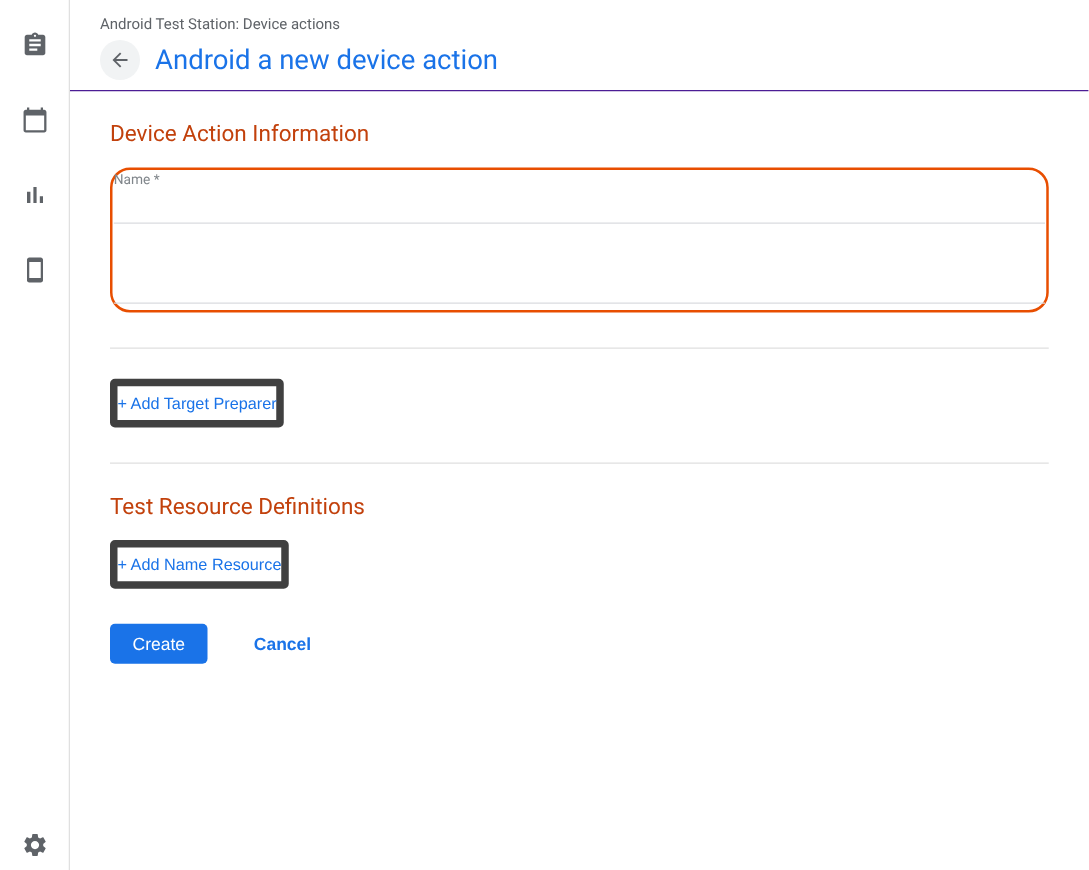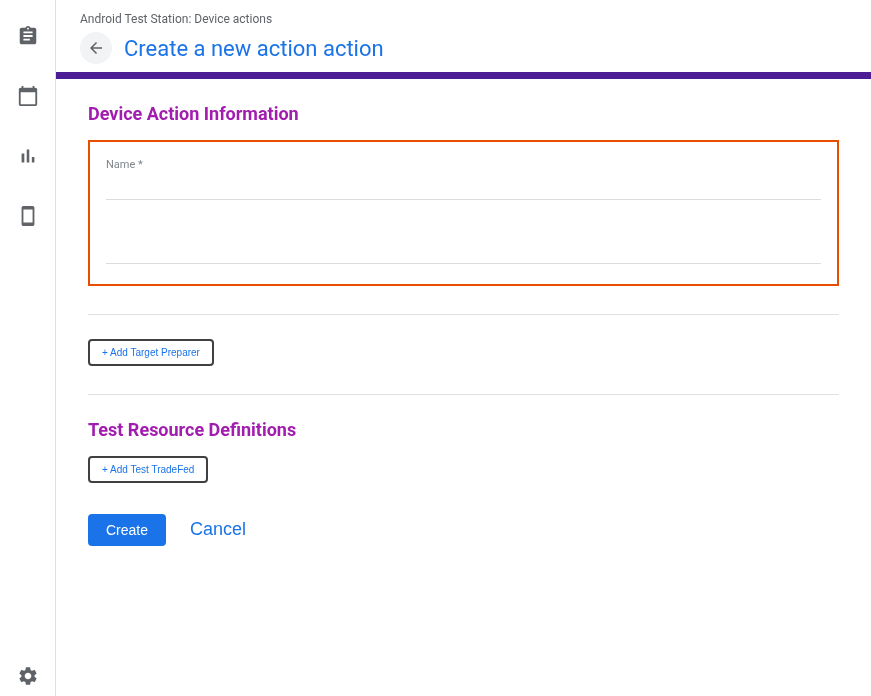--- a/index.html
+++ b/index.html
@@ -43,21 +43,21 @@
       flex: 1;
       overflow-y: auto;
       padding: 0;
       display: flex;
       flex-direction: column;
     }
 
     
     .header {
       padding: 12px 32px 8px 24px;
-      border-bottom: 7px solid #4c1d95;
+      border-bottom: 1px solid #4c1d95;
     }
     .breadcrumb {
       font-size: 12px;
       color: #5f6368;
       margin-bottom: 6px;
     }
     .page-title-row {
       display: flex;
       align-items: center;
       gap: 12px;
@@ -86,35 +86,35 @@
       padding: 24px 32px;
       flex: 1;
     }
 
     
     .section {
       margin-bottom: 28px;
     }
     .section-title {
       font-size: 18px;
-      font-weight: 700;
-      color: #a21caf;
+      font-weight: 400;
+      color: #c2410c;
       margin-bottom: 16px;
     }
     .section-divider {
       border: none;
       border-top: 1px solid #e0e0e0;
       margin: 24px 0;
     }
 
     
     .form-box {
       border: 2px solid #e84e00;
-      border-radius: 0;
-      padding: 16px;
+      border-radius: 16px;
+      padding: 1px;
       background: #fff;
     }
 
     
     .field-group {
       margin-bottom: 16px;
     }
     .field-group:last-child { margin-bottom: 0; }
     .field-label {
       font-size: 11px;
@@ -141,25 +141,25 @@
       color: #202124;
       outline: none;
       background: transparent;
       resize: none;
       height: 48px;
       font-family: inherit;
     }
 
     
     .btn-outline {
-      border: 2px solid #404040;
+      border: 6px solid #404040;
       background: #fff;
       color: #1a73e8;
-      padding: 6px 12px;
-      font-size: 10px;
+      padding: 6px 0;
+      font-size: 13px;
       border-radius: 4px;
       cursor: pointer;
       font-weight: 500;
     }
 
     .btn-primary {
       border: none;
       background: #1a73e8;
       color: #fff;
       padding: 8px 18px;
@@ -167,29 +167,29 @@
       border-radius: 4px;
       cursor: pointer;
       font-weight: 500;
     }
 
     .btn-text {
       border: none;
       background: transparent;
       color: #1a73e8;
       padding: 8px 12px;
-      font-size: 18px;
-      cursor: pointer;
-      font-weight: 400;
+      font-size: 14px;
+      cursor: pointer;
+      font-weight: 700;
     }
 
     .action-row {
       display: flex;
       align-items: center;
-      gap: 12px;
+      gap: 25px;
       margin-top: 16px;
     }
   </style>
 </head>
 <body>
 
 <div class="sidebar">
   <div class="sidebar-icon" title="Clipboard">
     <svg viewBox="0 0 24 24" xmlns="http://www.w3.org/2000/svg">
       <path d="M19 3h-4.18C14.4 1.84 13.3 1 12 1c-1.3 0-2.4.84-2.82 2H5c-1.1 0-2 .9-2 2v14c0 1.1.9 2 2 2h14c1.1 0 2-.9 2-2V5c0-1.1-.9-2-2-2zm-7 0c.55 0 1 .45 1 1s-.45 1-1 1-1-.45-1-1 .45-1 1-1zm2 14H7v-2h7v2zm3-4H7v-2h10v2zm0-4H7V7h10v2z"></path>
@@ -221,21 +221,21 @@
 <div class="main">
 
   <div class="header">
     <div class="breadcrumb">Android Test Station: Device actions</div>
     <div class="page-title-row">
       <button class="back-btn" title="Back">
         <svg width="18" height="18" viewBox="0 0 24 24" fill="#5f6368">
           <path d="M20 11H7.83l5.59-5.59L12 4l-8 8 8 8 1.41-1.41L7.83 13H20v-2z"></path>
         </svg>
       </button>
-      <h1 class="page-title">Create a new action action</h1>
+      <h1 class="page-title">Android a new device action</h1>
     </div>
   </div>
 
   <div class="content">
 
     <div class="section">
       <h2 class="section-title">Device Action Information</h2>
 
       <div class="form-box">
         <div class="field-group">
@@ -251,21 +251,21 @@
     <hr class="section-divider">
 
     <div class="section">
       <button class="btn-outline">+ Add Target Preparer</button>
     </div>
 
     <hr class="section-divider">
 
     <div class="section">
       <h2 class="section-title">Test Resource Definitions</h2>
-      <button class="btn-outline">+ Add Test TradeFed</button>
+      <button class="btn-outline">+ Add Name Resource</button>
     </div>
 
     <div class="action-row">
       <button class="btn-primary">Create</button>
       <button class="btn-text">Cancel</button>
     </div>
 
   </div>
 </div>
 

